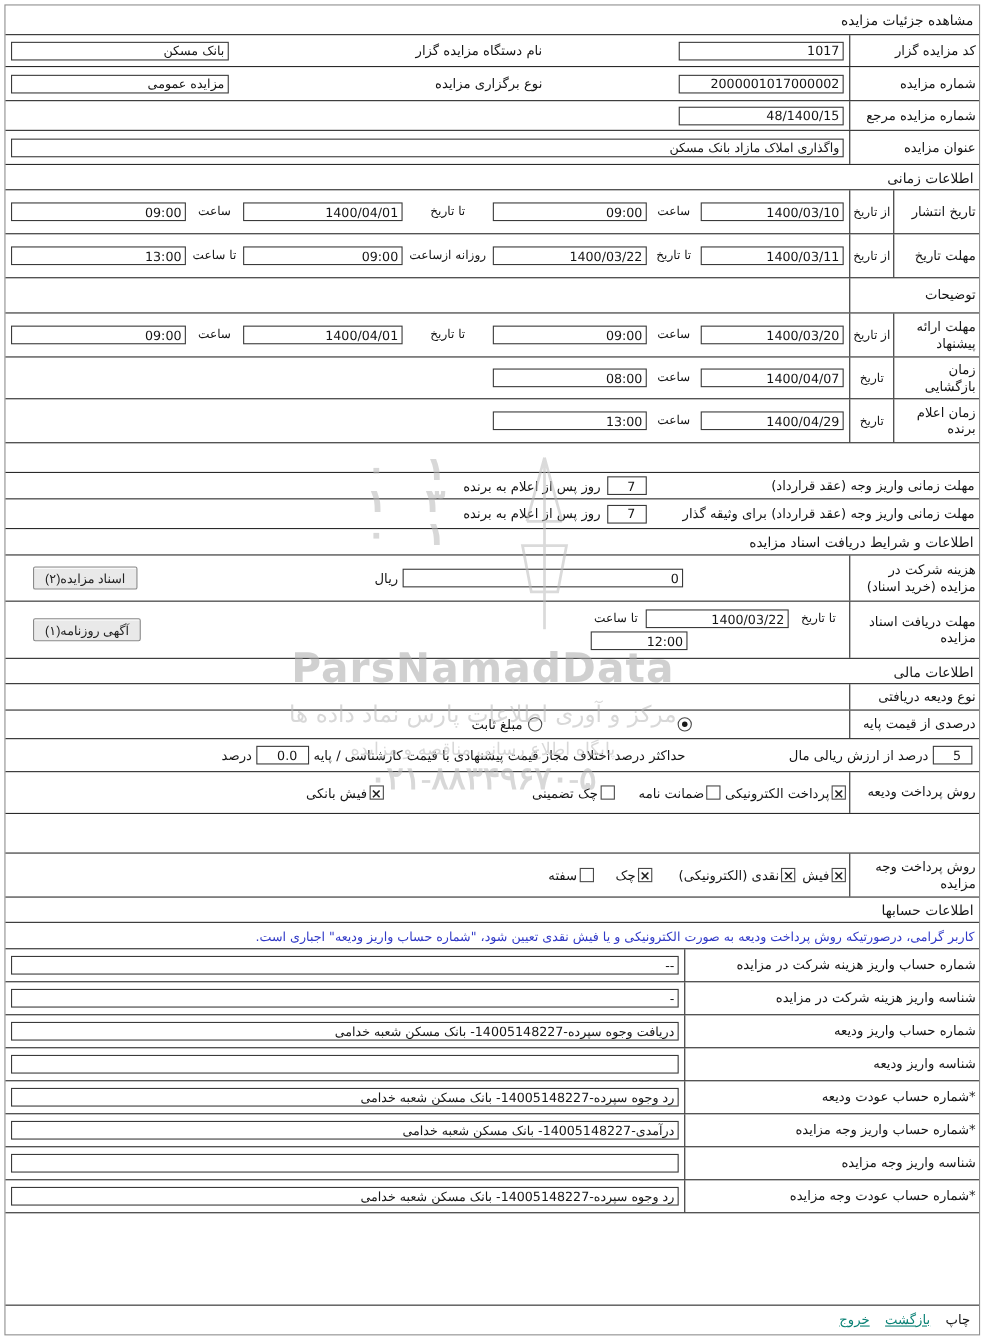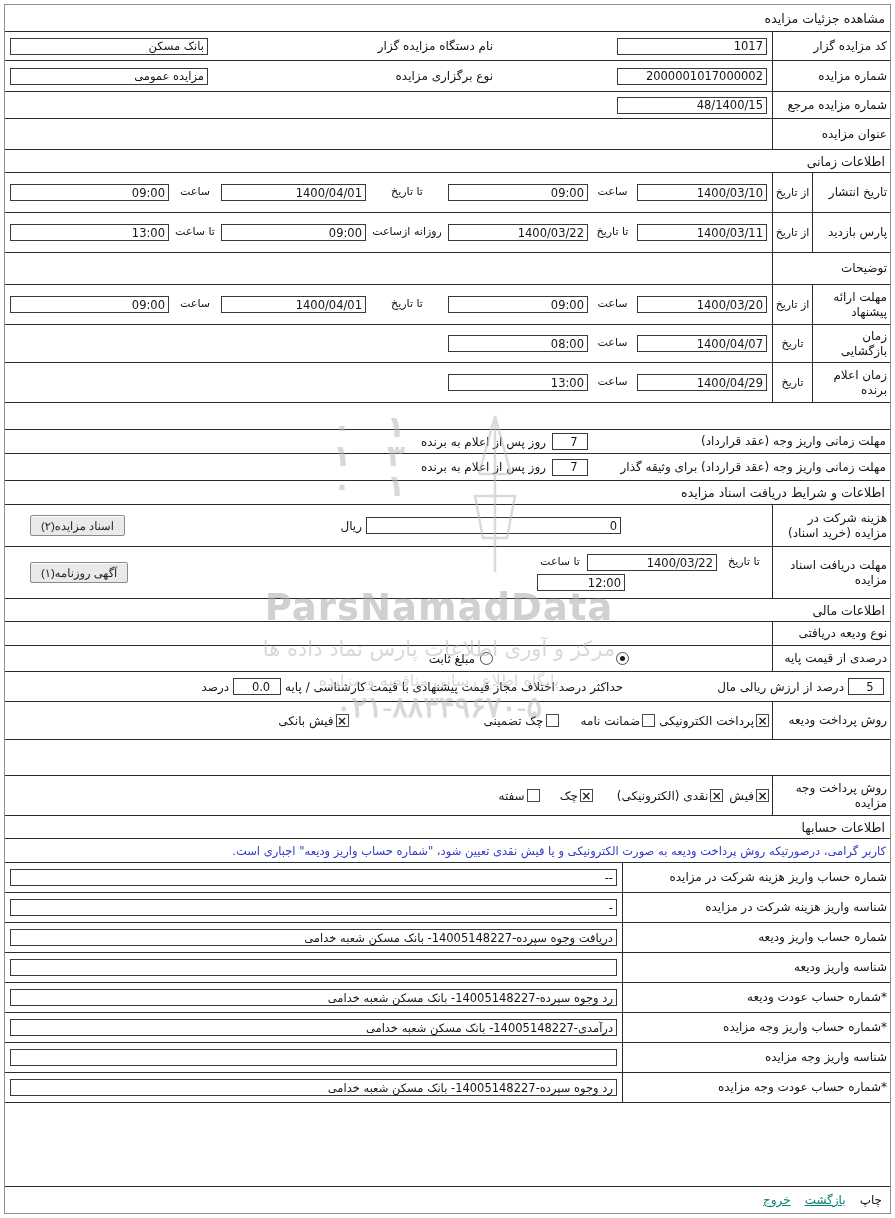--- a/index.html
+++ b/index.html
@@ -116,20 +116,23 @@
     <div class="content">
       <div class="inp num w150">48/1400/15</div>
       <span class="spacer"></span>
     </div>
   </div>
 
   <div class="row h31">
     <div class="lblcol">
       <span>عنوان مزایده</span>
     </div>
+    <div class="content">
+      <div class="inp fa fill">واگذاری املاک مازاد بانک مسکن</div>
+    </div>
   </div>
 
   <div class="row h23 sec">
     <span>اطلاعات زمانی</span>
   </div>
 
   <div class="row h40">
     <div class="lblcol tl">
       <div class="tl-main">تاریخ انتشار</div>
       <div class="tl-sub">از تاریخ</div>
@@ -140,21 +143,21 @@
       <div class="inp num w140">09:00</div>
       <span class="sub w78">تا تاریخ</span>
       <div class="inp num w145">1400/04/01</div>
       <span class="sub w48">ساعت</span>
       <div class="inp num fill">09:00</div>
     </div>
   </div>
 
   <div class="row h40">
     <div class="lblcol tl">
-      <div class="tl-main">پارس بازدید</div>
+      <div class="tl-main">مهلت تاریخ</div>
       <div class="tl-sub">از تاریخ</div>
     </div>
     <div class="content">
       <div class="inp num w130">1400/03/11</div>
       <span class="sub w45">تا تاریخ</span>
       <div class="inp num w140">1400/03/22</div>
       <span class="sub w78">روزانه ازساعت</span>
       <div class="inp num w145">09:00</div>
       <span class="sub w48">تا ساعت</span>
       <div class="inp num fill">13:00</div>

